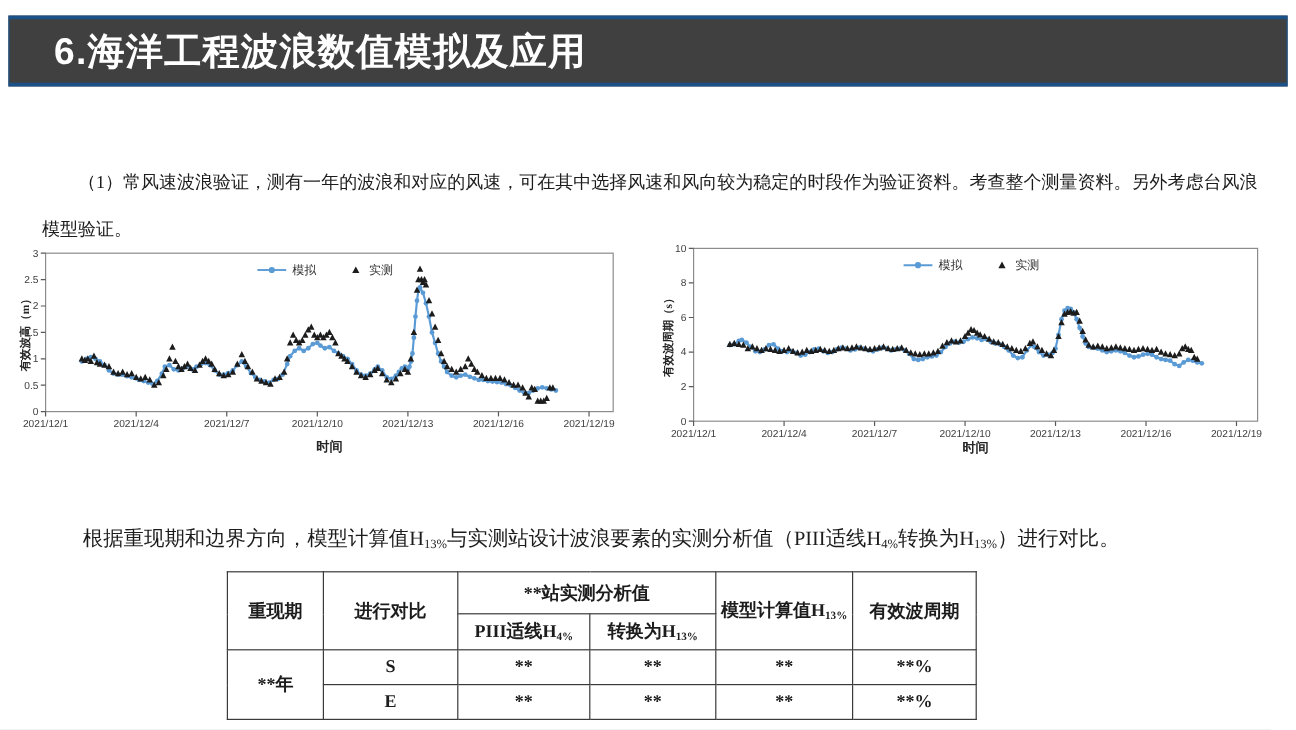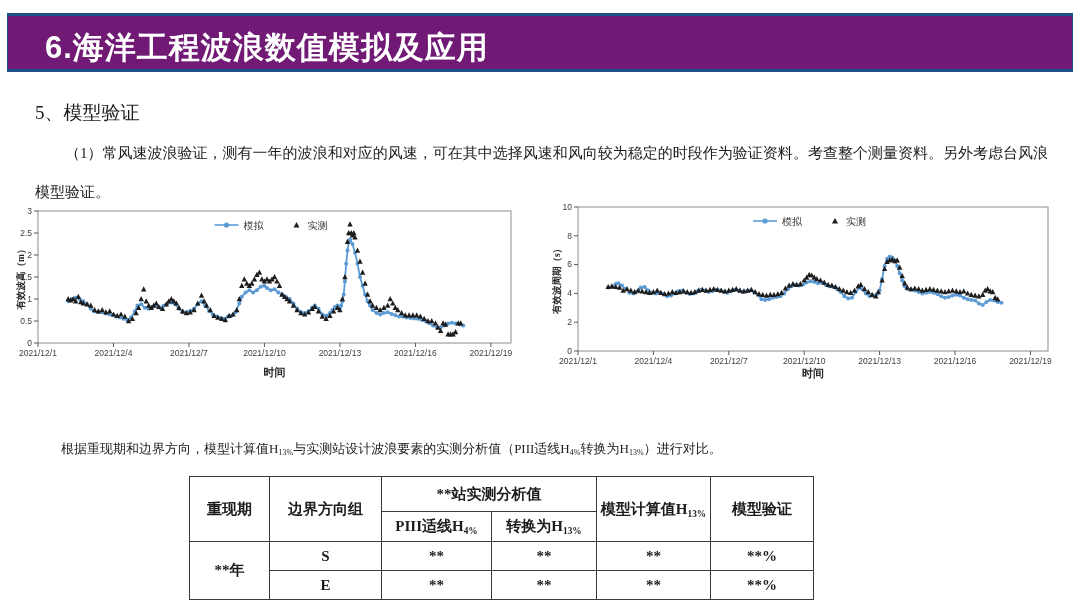--- a/index.html
+++ b/index.html
@@ -1,28 +1,28 @@
 <!DOCTYPE html>
 <html><head>
 <meta charset="utf-8">
 <style>
   html,body{margin:0;padding:0;background:#e8e8e8;}
   .slide{position:relative;width:1080px;height:608px;background:#ffffff;overflow:hidden;
          font-family:"Liberation Serif", serif;color:#1c1c1c;}
   .title-bar{position:absolute;left:7px;top:13px;width:1066px;height:59px;box-sizing:border-box;
-             background:#701a75;border-top:3px solid #1c5187;border-bottom:3px solid #1c5187;
+             background:#404040;border-top:3px solid #1c5187;border-bottom:3px solid #1c5187;
              border-left:1px solid #1c5187;border-right:1px solid #1c5187;
-             display:flex;align-items:flex-end;}
+             display:flex;align-items:center;}
   .title-text{font-family:"Liberation Sans", sans-serif;font-weight:bold;color:#ffffff;
               font-size:31px;padding-left:37px;letter-spacing:1px;white-space:nowrap;}
   .h5{position:absolute;left:35px;top:100px;font-size:19px;}
   .para1{position:absolute;left:35px;top:134px;width:1013px;font-size:15px;line-height:39px;
          text-align:justify;text-indent:2em;}
   .h2sub{position:absolute;left:83px;top:396px;font-size:19px;}
-  .para2{position:absolute;left:35px;top:430px;width:1015px;font-size:13px;line-height:38px;
+  .para2{position:absolute;left:35px;top:430px;width:1015px;font-size:17px;line-height:38px;
          text-align:justify;text-indent:2em;}
   .sub{font-size:0.62em;vertical-align:-0.28em;letter-spacing:0;}
   .chart{position:absolute;}
   #chart-hs{left:16px;top:202px;}
   #chart-tp{left:552px;top:197px;}
   .table-wrap{position:absolute;left:189px;top:476px;}
   table.val{border-collapse:collapse;text-align:center;font-size:15px;}
   table.val th,table.val td{border:1.6px solid #3a3a3a;font-weight:bold;padding:0;}
   svg text{font-family:"Liberation Sans", sans-serif;}
   .tick-label{font-size:8.5px;fill:#404040;}
@@ -32,21 +32,20 @@
 </style>
 </head>
 <body>
 
 <div class="slide">
 
   <div class="title-bar">
     <div class="title-text">6.海洋工程波浪数值模拟及应用</div>
   </div>
 
-  <div class="h5">5、模型验证</div>
 
   <div class="para1">（1）常风速波浪验证，测有一年的波浪和对应的风速，可在其中选择风速和风向较为稳定的时段作为验证资料。考查整个测量资料。另外考虑台风浪模型验证。</div>
 
   <div class="chart" id="chart-hs"><svg width="502" height="178" xmlns="http://www.w3.org/2000/svg">
         <rect x="22" y="9" width="473" height="132" fill="none" stroke="#8c8c8c" stroke-width="1"></rect>
         <line x1="18" y1="141" x2="22" y2="141" stroke="#595959" stroke-width="1"></line>
         <text class="tick-label" x="16" y="143.8" text-anchor="end">0</text>
         <line x1="18" y1="119" x2="22" y2="119" stroke="#595959" stroke-width="1"></line>
         <text class="tick-label" x="16" y="121.8" text-anchor="end">0.5</text>
         <line x1="18" y1="97.00000000000001" x2="22" y2="97.00000000000001" stroke="#595959" stroke-width="1"></line>
@@ -600,24 +599,24 @@
         <col style="width:80px">
           <col style="width:112px">
           <col style="width:110px">
         <col style="width:105px">
           <col style="width:114px">
           <col style="width:103px">
       </colgroup>
       <tbody>
         <tr style="height:35px">
           <th rowspan="2">重现期</th>
-          <th rowspan="2">边界方向组</th>
+          <th rowspan="2">进行对比</th>
           <th colspan="2">**站实测分析值</th>
           <th rowspan="2"><span>模型计算值H</span><span class="sub">13%</span></th>
-          <th rowspan="2">模型验证</th>
+          <th rowspan="2">有效波周期</th>
         </tr>
         <tr style="height:30px">
           <th><span>PIII适线H</span><span class="sub">4%</span></th>
           <th><span>转换为H</span><span class="sub">13%</span></th>
         </tr>
         <tr style="height:29px">
           <td rowspan="2">**年</td>
           <td>S</td>
           <td>**</td>
           <td>**</td>

